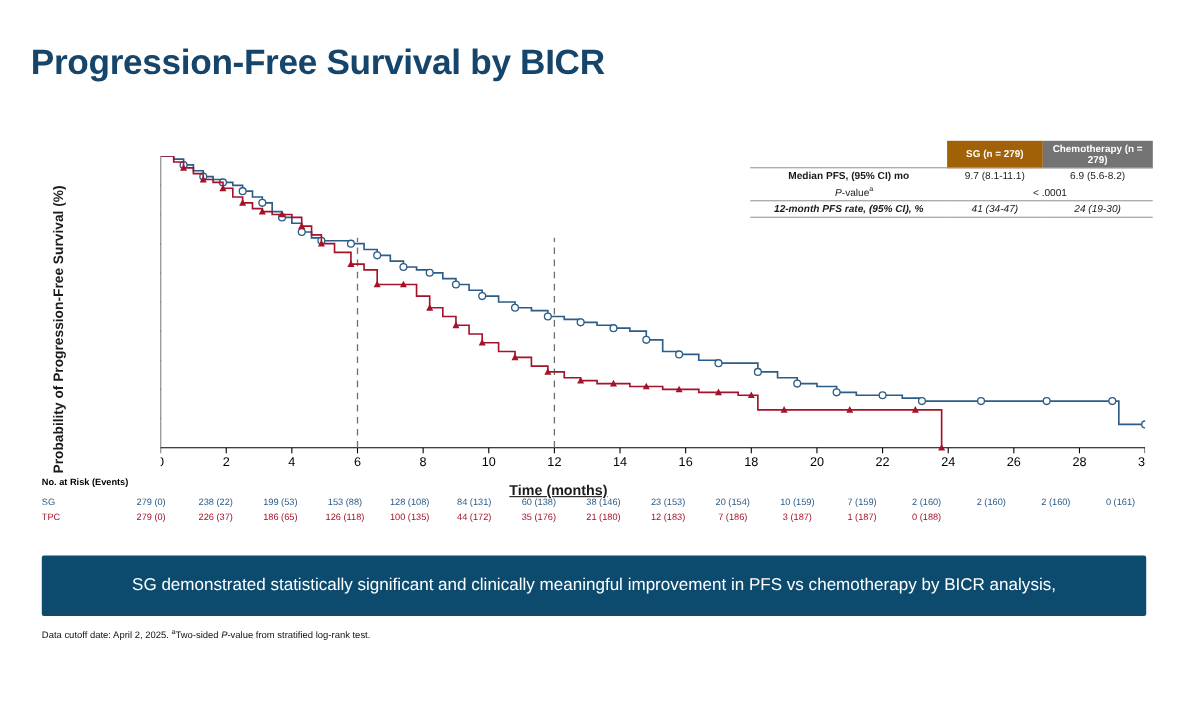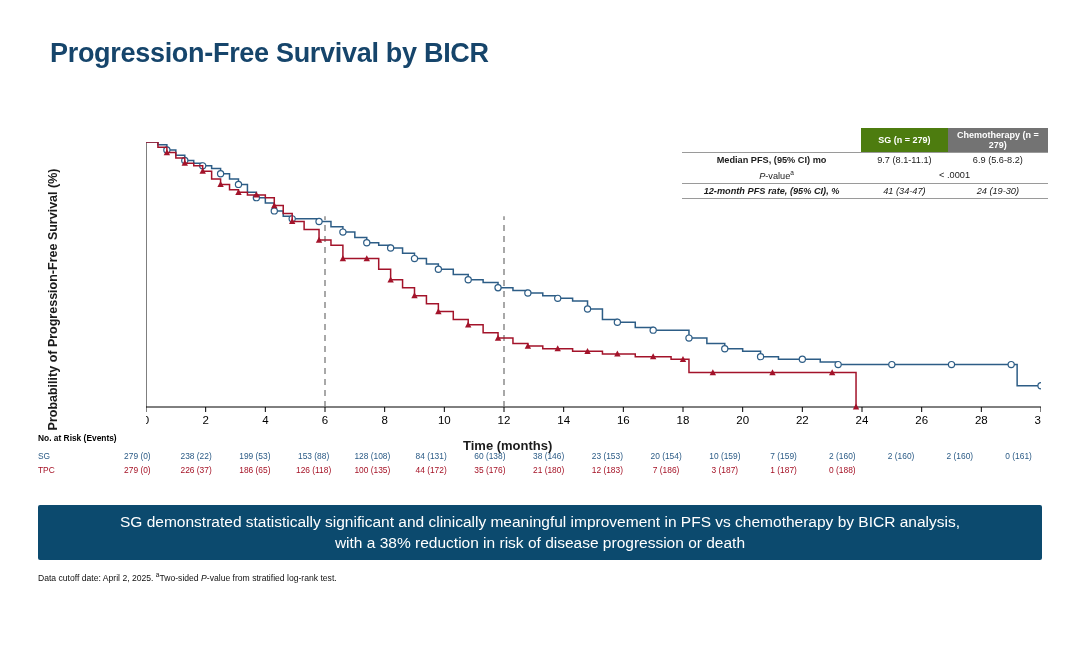--- a/index.html
+++ b/index.html
@@ -5,22 +5,22 @@
   html, body { margin:0; padding:0; }
   body {
     width:1080px; height:657px;
     background:#ffffff;
     font-family:"Liberation Sans", sans-serif;
     color:#1b1b1b;
     position:relative;
     overflow:hidden;
   }
   .title {
-    position:absolute; left:50px; top:38px;
-    font-size:27px; font-weight:bold; color:#16456b;
+    position:absolute; left:28px; top:38px;
+    font-size:32px; font-weight:bold; color:#16456b;
     letter-spacing:-0.3px;
   }
 
   
   #chart-wrap { position:absolute; left:38px; top:120px; width:1010px; height:380px; }
   #plot { position:absolute; left:108px; top:22px; width:895px; height:265px; }
   svg { display:block; }
 
   .ylabel {
     position:absolute;
@@ -29,21 +29,21 @@
     transform:rotate(-90deg);
     transform-origin:left top;
     font-size:12.5px; font-weight:bold;
     text-align:center;
     white-space:nowrap;
   }
   .ylabel-pos { position:absolute; left:14px; top:292px; }
 
   .xlabel {
     position:absolute; left:425px; top:318px;
-    font-size:13px; font-weight:bold;
+    font-size:13px; font-weight:bold;text-decoration:underline;
   }
 
   
   #risk { position:absolute; left:38px; top:433px; width:1010px; font-size:8.4px; }
   #risk .hdr { font-weight:bold; color:#000; font-size:8.4px; margin-bottom:6px; }
   #risk table { border-collapse:collapse; width:1010px; table-layout:fixed; }
   #risk td { padding:2px 0; white-space:nowrap; }
   #risk .rowlabel { width:70px; font-weight:normal; }
   #risk tr.sg { color:#2b5b86; }
   #risk tr.tpc { color:#a51226; }
@@ -52,21 +52,21 @@
   
   #stats {
     position:absolute; right:32px; top:128px;
     width:366px;
     font-size:9.2px;
     border-collapse:collapse;
   }
   #stats th, #stats td { padding:2px 4px; }
   #stats thead th { color:#fff; font-size:9px; font-weight:bold; text-align:center; }
   #stats thead th.blank { background:#ffffff; }
-  #stats thead th.sg { background:#4d7c0f; }
+  #stats thead th.sg { background:#a16207; }
   #stats thead th.chemo { background:#737373; }
   #stats td.lbl { text-align:center; white-space:nowrap; }
   #stats td.val { text-align:center; }
   #stats tr.bt td { border-top:1px solid #9a9a9a; }
   #stats tr.bb td { border-bottom:1px solid #9a9a9a;font-style:italic; }
   .indent { padding-left:14px !important; }
   .bold { font-weight:bold; }
   sup { font-size:6.5px; }
 
   
@@ -285,21 +285,20 @@
           <td class="cell"></td>
           <td class="cell"></td>
         </tr>
       </tbody>
   </table>
 </div>
 
 <div id="banner">
   <div class="txt">
     <span>SG demonstrated statistically significant and clinically meaningful improvement in PFS vs chemotherapy by BICR analysis,</span><br>
-    <span>with a 38% reduction in risk of disease progression or death</span>
   </div>
 </div>
 
 <div id="foot">
   <div>
     <span>Data cutoff date: April 2, 2025. </span><sup>a</sup><span>Two-sided </span><i>P</i><span>-value from stratified log-rank test.</span>
   </div>
 </div>
 
 </body></html>

